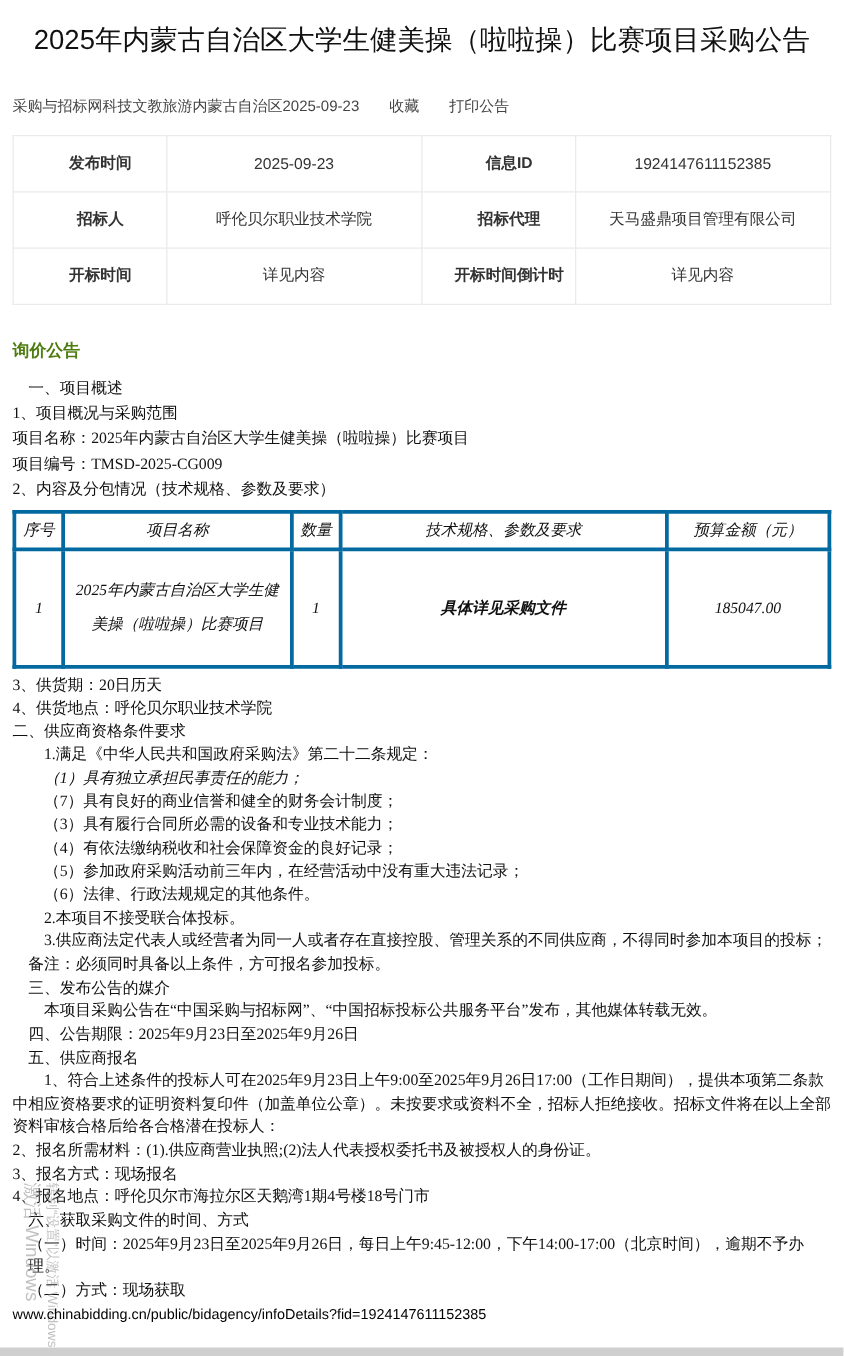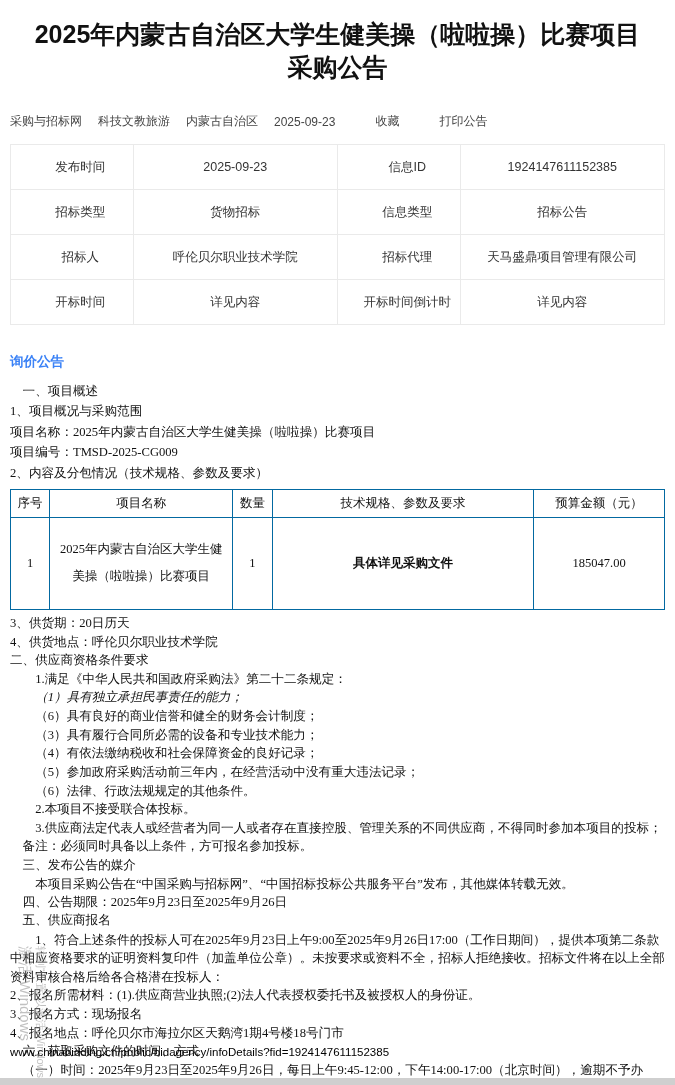--- a/index.html
+++ b/index.html
@@ -1,39 +1,39 @@
 <!DOCTYPE html>
 <html><head>
 <meta charset="utf-8">
 <style>
   html,body{margin:0;padding:0;background:#fff;}
   .page{position:relative;width:675px;height:1085px;overflow:hidden;background:#fff;
         font-family:"Liberation Sans","DejaVu Sans",sans-serif;color:#1a1a1a;}
-  .title{margin:0;padding:18px 24px 0;text-align:center;font-size:25px;line-height:1.3;
-         font-weight:700;color:#111;}
-  .meta-bar{display:flex;align-items:center;gap:16px;padding:0 10px;margin-top:30px;
+  .title{margin:0;padding:18px 24px 0;text-align:center;font-size:22px;line-height:1.3;
+         font-weight:400;color:#111;}
+  .meta-bar{display:flex;align-items:center;padding:0 10px;margin-top:30px;
             font-size:12px;color:#454545;}
   .meta-item{white-space:nowrap;}
   .meta-action{margin-left:24px;}
   .info-table{width:655px;margin:14px auto 0;border-collapse:collapse;font-size:12.5px;color:#333;
               table-layout:fixed;}
   .info-table td{border:1px solid #eaeaea;height:42px;text-align:center;vertical-align:middle;
                  overflow:hidden;}
-  td.info-label{font-weight:400;width:17%;padding-left:18px;}
+  td.info-label{font-weight:700;width:17%;padding-left:18px;}
   td.info-value{width:33%;}
   .content{padding:0 10px;margin-top:28px;font-family:"Liberation Serif","DejaVu Serif",serif;color:#111;}
   .ann-heading{font-family:"Liberation Sans","DejaVu Sans",sans-serif;font-weight:700;
-               font-size:13.5px;margin:0 0 10px 0;color:#3b82f6;}
+               font-size:13.5px;margin:0 0 10px 0;color:#4d7c0f;}
   .para{margin:0;font-size:12.6px;line-height:1.62;}
   .intro{text-indent:2em;}
   .paras-after .para{line-height:1.48;}
   .items-table{width:100%;border-collapse:collapse;margin:6px 0 4px 0;font-size:12.5px;
                text-align:center;color:#111;}
-  .items-table th,.items-table td{border:1px solid #0369a1;padding:5px 4px;font-weight:400;
-                                  vertical-align:middle;}
+  .items-table th,.items-table td{border:3px solid #0369a1;padding:5px 4px;font-weight:400;
+                                  vertical-align:middle;font-style:italic;}
   .items-table td.emph{font-weight:700;}
   .items-table td.name-cell{line-height:2.2;padding:18px 8px;}
   .footer-url{position:absolute;left:10px;top:1046px;font-size:11.5px;color:#000;
               font-family:"Liberation Sans","DejaVu Sans",sans-serif;}
   .watermark{position:absolute;top:946px;left:47px;transform:rotate(90deg);
              transform-origin:top left;color:#8f8f8f;opacity:.55;white-space:nowrap;line-height:1.2;}
   .wm1{font-size:15px;font-family:"Liberation Sans","DejaVu Sans",sans-serif;display:block;}
   .wm2{font-size:11px;font-family:"Liberation Sans","DejaVu Sans",sans-serif;display:block;}
   .bottom-strip{position:absolute;left:0;bottom:0;width:675px;height:7px;background:#cfcfcf;}
 </style>
@@ -53,26 +53,20 @@
       <span class="meta-item meta-action">打印公告</span>
     </div>
 
   <table class="info-table">
     <tbody>
         <tr>
           <td class="info-label">发布时间</td>
           <td class="info-value">2025-09-23</td>
           <td class="info-label">信息ID</td>
           <td class="info-value">1924147611152385</td>
-        </tr>
-        <tr>
-          <td class="info-label">招标类型</td>
-          <td class="info-value">货物招标</td>
-          <td class="info-label">信息类型</td>
-          <td class="info-value">招标公告</td>
         </tr>
         <tr>
           <td class="info-label">招标人</td>
           <td class="info-value">呼伦贝尔职业技术学院</td>
           <td class="info-label">招标代理</td>
           <td class="info-value">天马盛鼎项目管理有限公司</td>
         </tr>
         <tr>
           <td class="info-label">开标时间</td>
           <td class="info-value">详见内容</td>
@@ -119,32 +113,32 @@
           </tr>
         </tbody>
     </table>
 
     <div class="paras-after">
         <p class="para">3、供货期：20日历天</p>
         <p class="para">4、供货地点：呼伦贝尔职业技术学院</p>
         <p class="para">二、供应商资格条件要求</p>
         <p class="para" style="margin-left: 2em;">1.满足《中华人民共和国政府采购法》第二十二条规定：</p>
         <p class="para" style="margin-left: 2em; font-style: italic;">（1）具有独立承担民事责任的能力；</p>
-        <p class="para" style="margin-left: 2em;">（6）具有良好的商业信誉和健全的财务会计制度；</p>
+        <p class="para" style="margin-left: 2em;">（7）具有良好的商业信誉和健全的财务会计制度；</p>
         <p class="para" style="margin-left: 2em;">（3）具有履行合同所必需的设备和专业技术能力；</p>
         <p class="para" style="margin-left: 2em;">（4）有依法缴纳税收和社会保障资金的良好记录；</p>
         <p class="para" style="margin-left: 2em;">（5）参加政府采购活动前三年内，在经营活动中没有重大违法记录；</p>
         <p class="para" style="margin-left: 2em;">（6）法律、行政法规规定的其他条件。</p>
         <p class="para" style="margin-left: 2em;">2.本项目不接受联合体投标。</p>
         <p class="para" style="margin-left: 2em;">3.供应商法定代表人或经营者为同一人或者存在直接控股、管理关系的不同供应商，不得同时参加本项目的投标；</p>
         <p class="para" style="margin-left: 1em;">备注：必须同时具备以上条件，方可报名参加投标。</p>
         <p class="para" style="margin-left: 1em;">三、发布公告的媒介</p>
         <p class="para" style="text-indent: 2em;">本项目采购公告在“中国采购与招标网”、“中国招标投标公共服务平台”发布，其他媒体转载无效。</p>
         <p class="para" style="margin-left: 1em;">四、公告期限：2025年9月23日至2025年9月26日</p>
-        <p class="para" style="margin-left: 1em; font-family: Liberation Mono, monospace;">五、供应商报名</p>
+        <p class="para" style="margin-left: 1em;">五、供应商报名</p>
         <p class="para" style="text-indent: 2em;">1、符合上述条件的投标人可在2025年9月23日上午9:00至2025年9月26日17:00（工作日期间），提供本项第二条款中相应资格要求的证明资料复印件（加盖单位公章）。未按要求或资料不全，招标人拒绝接收。招标文件将在以上全部资料审核合格后给各合格潜在投标人：</p>
         <p class="para">2、报名所需材料：(1).供应商营业执照;(2)法人代表授权委托书及被授权人的身份证。</p>
         <p class="para">3、报名方式：现场报名</p>
         <p class="para">4、报名地点：呼伦贝尔市海拉尔区天鹅湾1期4号楼18号门市</p>
         <p class="para" style="margin-left: 1em;">六、获取采购文件的时间、方式</p>
         <p class="para" style="margin-left: 1em;">（一）时间：2025年9月23日至2025年9月26日，每日上午9:45-12:00，下午14:00-17:00（北京时间），逾期不予办理。</p>
         <p class="para" style="margin-left: 1em;">（二）方式：现场获取</p>
       </div>
   </div>
 

